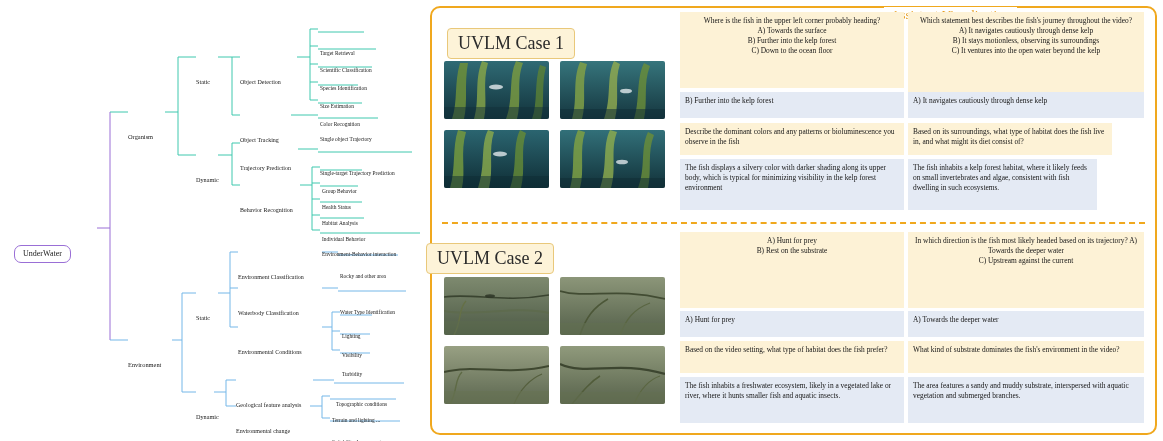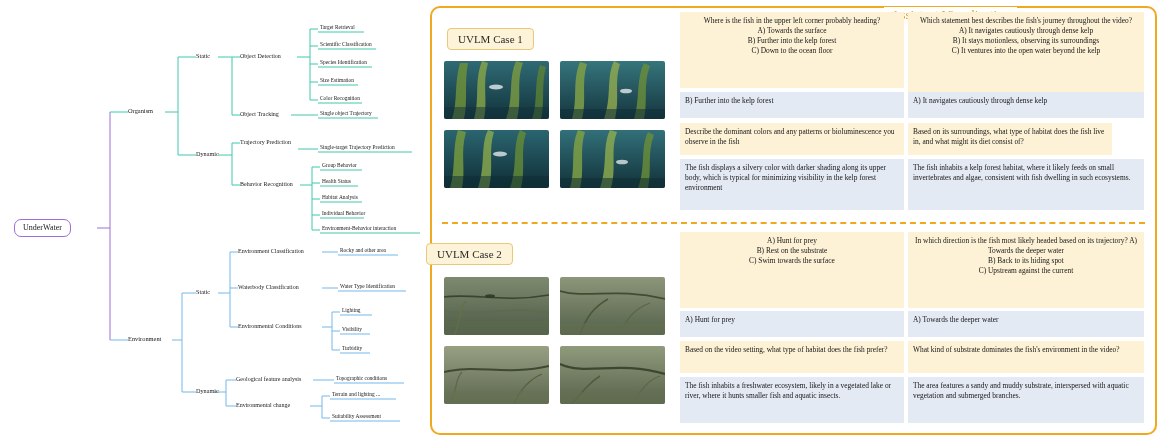--- a/index.html
+++ b/index.html
@@ -3,35 +3,35 @@
 <meta charset="utf-8">
 <style>
   html,body{margin:0;padding:0;background:#ffffff;}
   body{width:1163px;height:441px;font-family:"Liberation Serif",serif;overflow:hidden;position:relative;}
   .root{position:relative;width:1163px;height:441px;}
 
   
   .taxonomy{position:absolute;left:0;top:0;width:430px;height:441px;}
   .taxonomy svg{position:absolute;left:0;top:0;}
   .node{position:absolute;font-size:5.6px;color:#1a1a1a;white-space:nowrap;
-        font-family:"Liberation Serif",serif;line-height:1;}
+        font-family:"Liberation Serif",serif;line-height:1;margin-top:26px;}
   .node.box{border:1px solid #9a6fd6;border-radius:7px;padding:4px 8px;
         background:#fff;font-size:8px;color:#222;}
   .node.lvl1{font-size:6.4px;}
   .node.lvl2{font-size:6.2px;}
   .node.lvl3{font-size:6px;}
   .node.leaf{font-size:5.4px;}
 
   
   .vis{position:absolute;left:430px;top:6px;width:727px;height:429px;
        border:2px solid #f0a81e;border-radius:10px;box-sizing:border-box;}
   .vis-title{position:absolute;left:452px;top:-1px;background:#ffffff;
        padding:0 7px;font-size:13px;color:#e8a020;font-family:"Liberation Serif",serif;}
   .case-label{position:absolute;background:#fdf3d8;border:1px solid #e9c87a;
-       border-radius:4px;padding:4px 10px;font-size:11px;color:#2b2b2b;
+       border-radius:4px;padding:4px 10px;font-size:18px;color:#2b2b2b;
        font-family:"Liberation Serif",serif;}
   .divider{position:absolute;left:442px;width:703px;border-top:2px dashed #f0a81e;}
 
   .thumb{position:absolute;width:105px;height:58px;border-radius:2px;overflow:hidden;}
   .thumb svg{display:block;}
 
   .qbox{position:absolute;box-sizing:border-box;padding:4px 5px;
         font-size:7.4px;line-height:1.35;color:#161616;
         font-family:"Liberation Serif",serif;}
   .q{background:#fdf2d6;}
@@ -277,21 +277,21 @@
       <p> A) It navigates cautiously through dense kelp</p>
       <p>B) It stays motionless, observing its surroundings</p>
       <p> C) It ventures into the open water beyond the kelp</p>
     </div>
   <div class="qbox a" style="left:680px;top:92px;width:224px;height:26px;">B) Further into the kelp forest</div>
   <div class="qbox a" style="left:908px;top:92px;width:236px;height:26px;">A) It navigates cautiously through dense kelp</div>
 
   <div class="qbox q" style="left:680px;top:123px;width:224px;height:32px;">Describe the dominant colors and any patterns or bioluminescence you observe in the fish</div>
   <div class="qbox q" style="left:908px;top:123px;width:204px;height:32px;">Based on its surroundings, what type of habitat does the fish live in, and what might its diet consist of?</div>
   <div class="qbox a" style="left:680px;top:159px;width:224px;height:51px;">The fish displays a silvery color with darker shading along its upper body, which is typical for minimizing visibility in the kelp forest environment</div>
-  <div class="qbox a" style="left:908px;top:159px;width:236px;height:51px;">The fish inhabits a kelp forest habitat, where it likely feeds on small invertebrates and algae, consistent with fish dwelling in such ecosystems.</div>
+  <div class="qbox a" style="left:908px;top:159px;width:189px;height:51px;">The fish inhabits a kelp forest habitat, where it likely feeds on small invertebrates and algae, consistent with fish dwelling in such ecosystems.</div>
 
   <div class="case-label" style="left:426px;top:243px;font-family:Liberation Serif, serif;">UVLM Case 2</div>
 
   <div class="thumb" style="left:444px;top:277px;">
     <svg width="105" height="58" viewBox="0 0 105 58">
       <defs>
           <linearGradient id="m1" x1="0" y1="0" x2="0" y2="1">
         <stop offset="0" stop-color="#7e8a6f"></stop>
             <stop offset="1" stop-color="#4d5a46"></stop>
           </linearGradient>
@@ -346,25 +346,23 @@
       <path d="M0 18 C26 30 58 14 105 28" stroke="#3d4630" stroke-width="2.2" fill="none"></path>
       <path d="M12 58 C22 46 30 36 40 30" stroke="#515c3a" stroke-width="1.5" fill="none"></path>
       <path d="M74 58 C80 44 88 34 100 30" stroke="#5b6642" stroke-width="1.3" fill="none"></path>
       <rect y="46" width="105" height="12" fill="#646f52" opacity="0.6"></rect>
     </svg>
   </div>
 
   <div class="qbox q" style="left:680px;top:232px;width:224px;height:76px;">
       <p>A) Hunt for prey</p>
       <p>B) Rest on the substrate</p>
-      <p>C) Swim towards the surface</p>
     </div>
   <div class="qbox q" style="left:908px;top:232px;width:236px;height:76px;">
       <p>In which direction is the fish most likely headed based on its trajectory? A) Towards the deeper water</p>
-      <p>B) Back to its hiding spot</p>
       <p>C) Upstream against the current</p>
     </div>
   <div class="qbox a" style="left:680px;top:311px;width:224px;height:26px;">A) Hunt for prey</div>
   <div class="qbox a" style="left:908px;top:311px;width:236px;height:26px;">A) Towards the deeper water</div>
 
   <div class="qbox q" style="left:680px;top:341px;width:224px;height:32px;">Based on the video setting, what type of habitat does the fish prefer?</div>
   <div class="qbox q" style="left:908px;top:341px;width:236px;height:32px;">What kind of substrate dominates the fish's environment in the video?</div>
   <div class="qbox a" style="left:680px;top:377px;width:224px;height:46px;">The fish inhabits a freshwater ecosystem, likely in a vegetated lake or river, where it hunts smaller fish and aquatic insects.</div>
   <div class="qbox a" style="left:908px;top:377px;width:236px;height:46px;">The area features a sandy and muddy substrate, interspersed with aquatic vegetation and submerged branches.</div>
 

